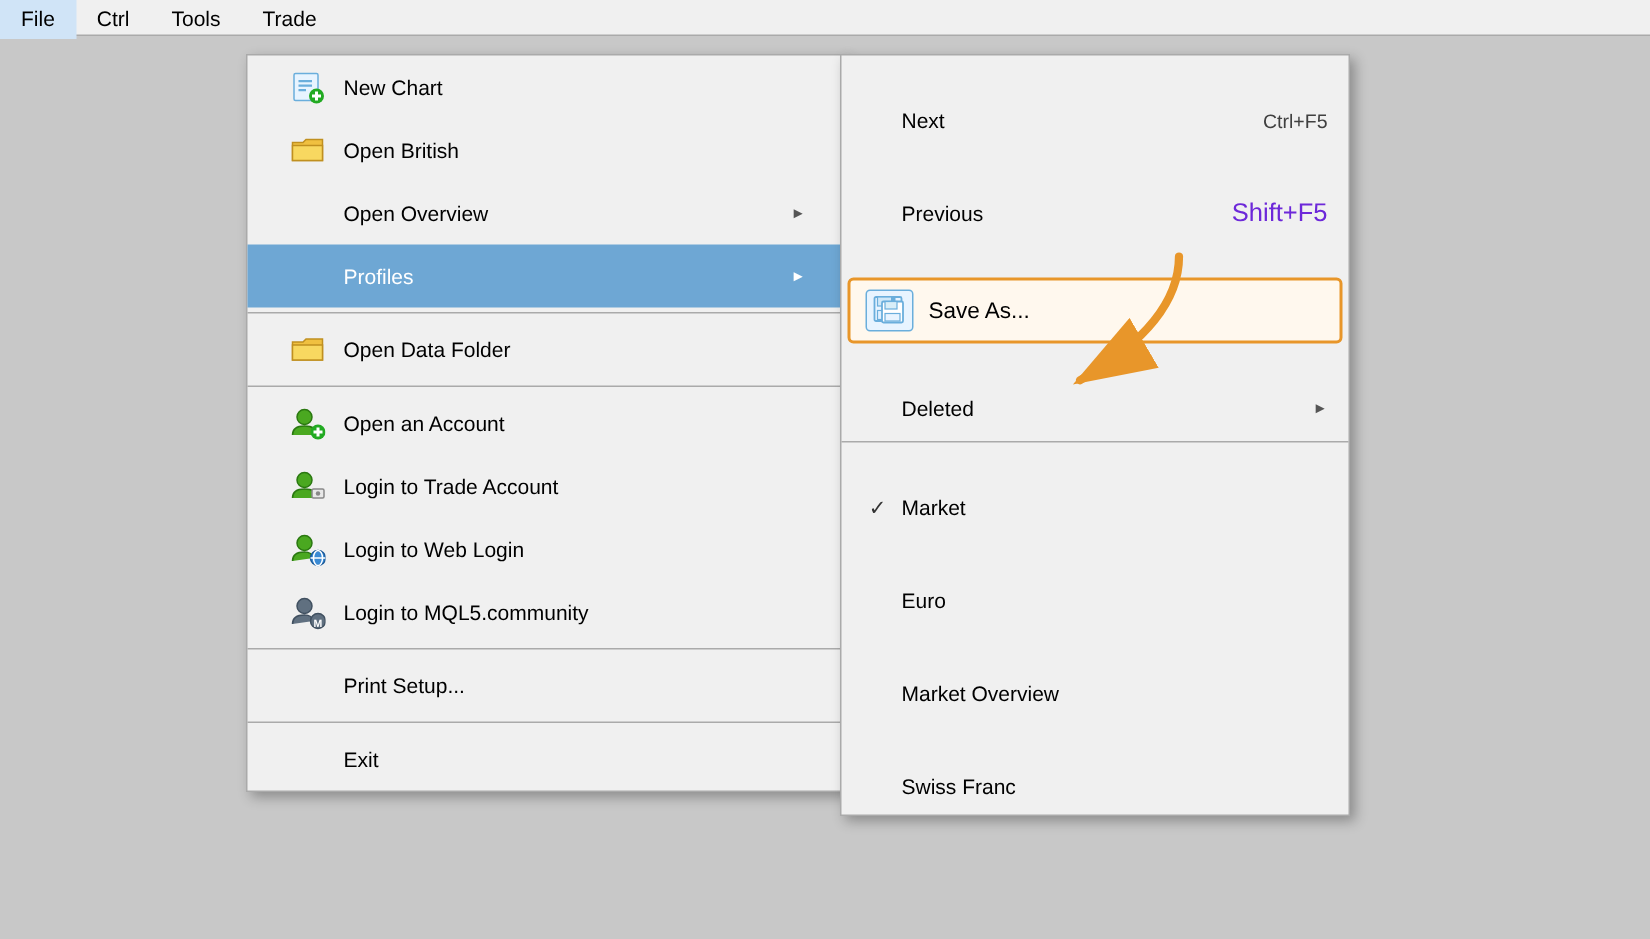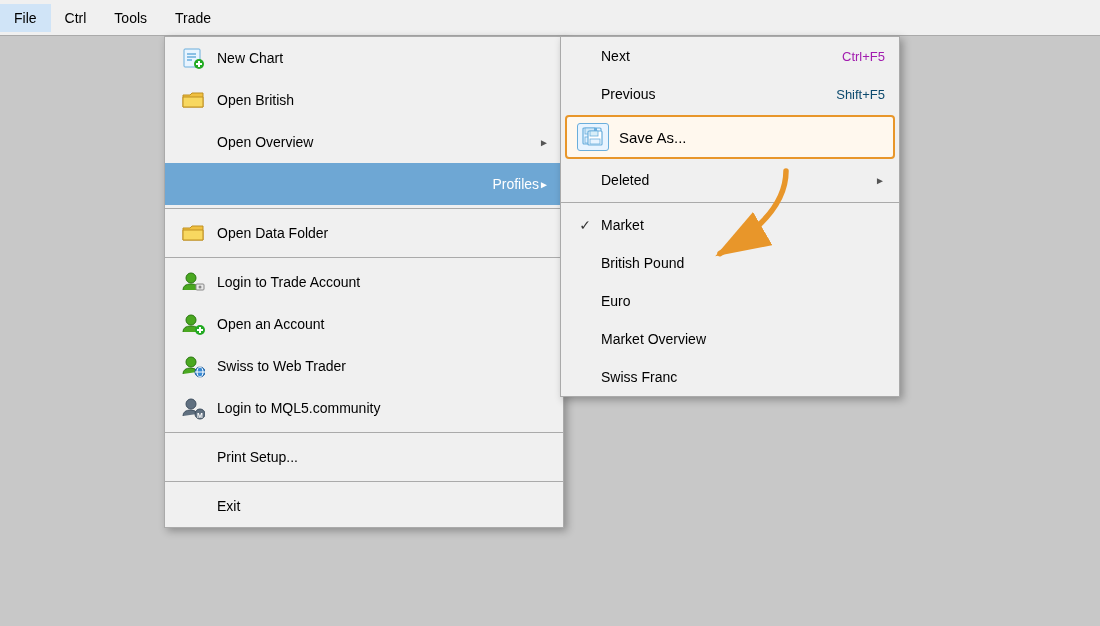--- a/index.html
+++ b/index.html
@@ -12,21 +12,21 @@
       overflow: hidden;
       position: relative;
     }
 
     
     .menu-bar {
       position: absolute;
       top: 0;
       left: 0;
       width: 100%;
-      height: 36px;
+      height: 24px;
       background: #f0f0f0;
       display: flex;
       align-items: center;
       border-bottom: 1px solid #aaa;
     }
     .menu-bar-item {
       padding: 6px 14px;
       cursor: pointer;
       font-size: 14px;
       color: #000;
@@ -43,29 +43,28 @@
       width: 400px;
       background: #f0f0f0;
       border: 1px solid #aaa;
       box-shadow: 3px 3px 8px rgba(0,0,0,0.3);
       z-index: 100;
     }
 
     .menu-item {
       display: flex;
       align-items: center;
-      padding: 7px 14px;
+      padding: 7px 26px;
       cursor: pointer;
       position: relative;
       min-height: 38px;
     }
     .menu-item.highlighted {
       background: #6ea7d4;
       color: #fff;
-      text-align: right;
     }
     .menu-item .item-icon {
       width: 28px;
       height: 28px;
       margin-right: 10px;
       display: flex;
       align-items: center;
       justify-content: center;
       flex-shrink: 0;
     }
@@ -90,20 +89,21 @@
       left: 560px;
       width: 340px;
       background: #f0f0f0;
       border: 1px solid #aaa;
       box-shadow: 3px 3px 8px rgba(0,0,0,0.3);
       z-index: 200;
     }
 
     .profiles-submenu .menu-item {
       padding: 7px 14px;
+      margin-top: 24px;
     }
 
     .save-as-item {
       background: #fff8ee;
       border: 2.5px solid #e8962a;
       border-radius: 4px;
       margin: 2px 4px;
     }
 
     .save-as-item .item-icon-box {
@@ -200,51 +200,51 @@
     <span class="item-label">Open Data Folder</span>
   </div>
 
   <div class="menu-separator"></div>
 
   <div class="menu-item">
     <div class="item-icon">
       <svg width="24" height="24" viewBox="0 0 24 24">
         <circle cx="10" cy="8" r="5" fill="#4aa820" stroke="#2a7810" stroke-width="1"></circle>
         <path d="M2,20 Q2,14 10,14 Q18,14 18,20" fill="#4aa820" stroke="#2a7810" stroke-width="1"></path>
-        <rect x="15" y="14" width="8" height="6" rx="1" fill="#e8e8e8" stroke="#888" stroke-width="1"></rect>
-        <circle cx="19" cy="17" r="1.5" fill="#888"></circle>
-      </svg>
-    </div>
-    <span class="item-label">Login to Trade Account</span>
-  </div>
-
-  <div class="menu-item">
-    <div class="item-icon">
-      <svg width="24" height="24" viewBox="0 0 24 24">
-        <circle cx="10" cy="8" r="5" fill="#4aa820" stroke="#2a7810" stroke-width="1"></circle>
-        <path d="M2,20 Q2,14 10,14 Q18,14 18,20" fill="#4aa820" stroke="#2a7810" stroke-width="1"></path>
         <circle cx="19" cy="18" r="5" fill="#22aa22"></circle>
         <line x1="19" y1="15" x2="19" y2="21" stroke="white" stroke-width="2"></line>
         <line x1="16" y1="18" x2="22" y2="18" stroke="white" stroke-width="2"></line>
       </svg>
     </div>
     <span class="item-label">Open an Account</span>
+  </div>
+
+  <div class="menu-item">
+    <div class="item-icon">
+      <svg width="24" height="24" viewBox="0 0 24 24">
+        <circle cx="10" cy="8" r="5" fill="#4aa820" stroke="#2a7810" stroke-width="1"></circle>
+        <path d="M2,20 Q2,14 10,14 Q18,14 18,20" fill="#4aa820" stroke="#2a7810" stroke-width="1"></path>
+        <rect x="15" y="14" width="8" height="6" rx="1" fill="#e8e8e8" stroke="#888" stroke-width="1"></rect>
+        <circle cx="19" cy="17" r="1.5" fill="#888"></circle>
+      </svg>
+    </div>
+    <span class="item-label">Login to Trade Account</span>
   </div>
 
   <div class="menu-item">
     <div class="item-icon">
       <svg width="24" height="24" viewBox="0 0 24 24">
         <circle cx="10" cy="8" r="5" fill="#4aa820" stroke="#2a7810" stroke-width="1"></circle>
         <path d="M2,20 Q2,14 10,14 Q15,14 16,18" fill="#4aa820" stroke="#2a7810" stroke-width="1"></path>
         <circle cx="19" cy="18" r="5" fill="#3a8ad4" stroke="#1a5a9a" stroke-width="1"></circle>
         <ellipse cx="19" cy="18" rx="3" ry="5" fill="none" stroke="white" stroke-width="1"></ellipse>
         <line x1="14" y1="18" x2="24" y2="18" stroke="white" stroke-width="1"></line>
       </svg>
     </div>
-    <span class="item-label">Swiss to Web Trader</span>
+    <span class="item-label">Login to Web Login</span>
   </div>
 
   <div class="menu-item">
     <div class="item-icon">
       <svg width="24" height="24" viewBox="0 0 24 24">
         <circle cx="10" cy="8" r="5" fill="#607080" stroke="#405060" stroke-width="1"></circle>
         <path d="M2,20 Q2,14 10,14 Q15,14 16,18" fill="#607080" stroke="#405060" stroke-width="1"></path>
         <circle cx="19" cy="18" r="5" fill="#607080" stroke="#405060" stroke-width="1"></circle>
         <text x="19" y="22" text-anchor="middle" fill="white" font-size="7" font-weight="bold">M</text>
       </svg>
@@ -266,27 +266,27 @@
     <span class="item-label">Exit</span>
   </div>
 
 </div>
 
 <div class="profiles-submenu">
 
   <div class="menu-item">
     <span class="checkmark">&nbsp;</span>
     <span class="item-label">Next</span>
-    <span style="color:#a21caf; font-size:13px; margin-left:auto">Ctrl+F5</span>
+    <span style="color:#404040; font-size:13px; margin-left:auto">Ctrl+F5</span>
   </div>
 
   <div class="menu-item">
     <span class="checkmark">&nbsp;</span>
     <span class="item-label">Previous</span>
-    <span style="color:#0c4a6e; font-size:13px; margin-left:auto">Shift+F5</span>
+    <span style="color:#6d28d9; font-size:17px; margin-left:auto">Shift+F5</span>
   </div>
 
   <div class="menu-item save-as-item" style="display:flex; align-items:center; padding:6px 10px;justify-content:space-between;">
     <div class="item-icon-box">
       <svg width="22" height="20" viewBox="0 0 22 20">
         <rect x="1" y="1" width="18" height="16" rx="1" fill="#e8f4ff" stroke="#6aaedc" stroke-width="1.2"></rect>
         <rect x="3" y="1" width="10" height="6" fill="#d0e8f8" stroke="#6aaedc" stroke-width="0.8"></rect>
         <rect x="12" y="1" width="3" height="5" fill="#6aaedc"></rect>
         <rect x="3" y="10" width="12" height="6" fill="#e0f0ff" stroke="#6aaedc" stroke-width="0.8"></rect>
 
@@ -304,24 +304,20 @@
     <span class="item-arrow" style="margin-left:auto">►</span>
   </div>
 
   <div class="menu-separator"></div>
 
   <div class="menu-item">
     <span class="checkmark">✓</span>
     <span class="item-label">Market</span>
   </div>
 
-  <div class="menu-item">
-    <span class="checkmark">&nbsp;</span>
-    <span class="item-label">British Pound</span>
-  </div>
 
   <div class="menu-item">
     <span class="checkmark">&nbsp;</span>
     <span class="item-label">Euro</span>
   </div>
 
   <div class="menu-item">
     <span class="checkmark">&nbsp;</span>
     <span class="item-label">Market Overview</span>
   </div>

